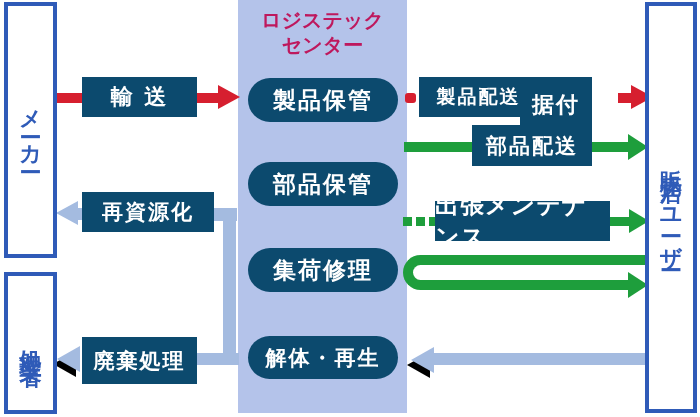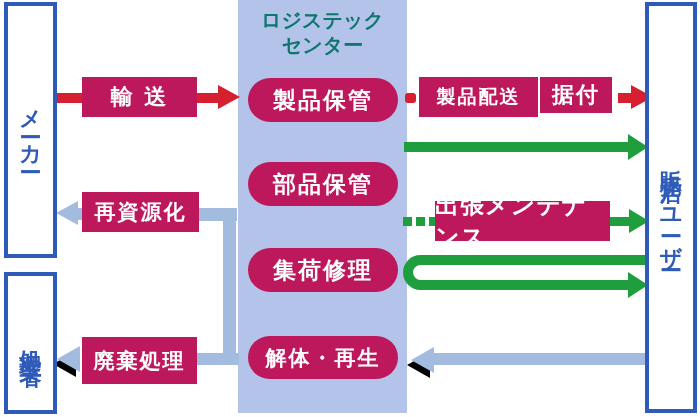--- a/index.html
+++ b/index.html
@@ -3,40 +3,40 @@
 <meta charset="utf-8">
 <style>
   html,body{margin:0;padding:0;background:#fff;}
   #stage{
     position:relative;width:700px;height:417px;background:#ffffff;overflow:hidden;
     font-family:"DejaVu Sans","Liberation Sans",sans-serif;font-weight:bold;
   }
   
   .band{position:absolute;left:238px;top:0;width:169px;height:413px;background:#b4c3ea;z-index:0;}
   .band-title{position:absolute;left:238px;top:8px;width:169px;text-align:center;
-    color:#0f766e;font-size:20px;line-height:25px;z-index:3;}
+    color:#be185d;font-size:20px;line-height:25px;z-index:3;}
   
   .vbox{position:absolute;background:#fff;border:4px solid #2f5bb8;box-sizing:border-box;
     display:flex;align-items:center;justify-content:center;z-index:2;}
   .vbox span{writing-mode:vertical-rl;color:#2f5bb8;font-size:22px;letter-spacing:5px;}
   #maker{left:4px;top:2px;width:53px;height:256px;}
   #processor{left:4px;top:272px;width:53px;height:142px;}
   #dealer{left:645px;top:2px;width:52px;height:411px;}
   
-  .pill,.fbox{position:absolute;background:#be185d;color:#fff;display:flex;
+  .pill,.fbox{position:absolute;background:#0c4a6e;color:#fff;display:flex;
     align-items:center;justify-content:center;z-index:2;letter-spacing:2px;}
   .pill{left:248px;width:150px;height:44px;border-radius:22px;font-size:23px;}
   #pill-0{top:78px;} #pill-1{top:162px;} #pill-2{top:248px;} #pill-3{top:336px;height:43px;font-size:21px;}
   .fbox{font-size:22px;}
   #box-transport{left:82px;top:77px;width:115px;height:40px;}
   #box-product-delivery{left:419px;top:77px;width:119px;height:40px;font-size:19px;}
-  #box-install{left:540px;top:77px;width:72px;height:36px;}
+  #box-install{left:520px;top:77px;width:72px;height:56px;}
   #box-parts-delivery{left:472px;top:125px;width:120px;height:41px;font-size:21px;}
   #box-maintenance{left:435px;top:201px;width:175px;height:40px;font-size:24px;letter-spacing:1px;}
-  #box-recycle{left:82px;top:192px;width:117px;height:40px;font-size:21px;}
+  #box-recycle{left:82px;top:192px;width:132px;height:40px;font-size:21px;}
   #box-disposal{left:82px;top:337px;width:115px;height:47px;font-size:21px;}
   #box-collection{left:473px;top:337px;width:124px;height:42px;}
   
   .seg{position:absolute;z-index:1;}
   .red{background:#d61f2f;} .green{background:#1e9e3c;} .pale{background:#a4bbe0;}
   .tri{position:absolute;width:0;height:0;z-index:1;}
   .tri-r-red{border-top:12px solid transparent;border-bottom:12px solid transparent;border-left:22px solid #d61f2f;}
   .tri-r-green{border-top:13px solid transparent;border-bottom:13px solid transparent;border-left:20px solid #1e9e3c;}
   .tri-l-pale{border-top:13px solid transparent;border-bottom:13px solid transparent;border-right:23px solid #a4bbe0;}
   .tri-l-black{border-top:13px solid transparent;border-bottom:13px solid transparent;border-right:23px solid #000;}
@@ -110,20 +110,21 @@
 
   <div class="seg red" id="pd-dash1"></div>
   <div class="fbox" id="box-product-delivery">製品配送</div>
   <div class="seg red" id="pd-dash2"></div>
   <div class="fbox" id="box-install">据付</div>
   <div class="seg red" id="pd-shaft"></div>
   <div class="tri tri-r-red" id="pd-head"></div>
 
   <div class="seg green" id="pa-line"></div>
   <div class="tri tri-r-green" id="pa-head"></div>
+  <div class="fbox" id="box-parts-delivery">部品配送</div>
 
   <div class="seg" id="mt-dashes"></div>
   <div class="fbox" id="box-maintenance">出張メンテナンス</div>
   <div class="seg green" id="mt-shaft"></div>
   <div class="tri tri-r-green" id="mt-head"></div>
 
   <div id="loop-turn"></div>
   <div class="seg green" id="loop-top"></div>
   <div class="seg green" id="loop-bottom"></div>
   <div class="tri tri-r-green" id="loop-head"></div>

